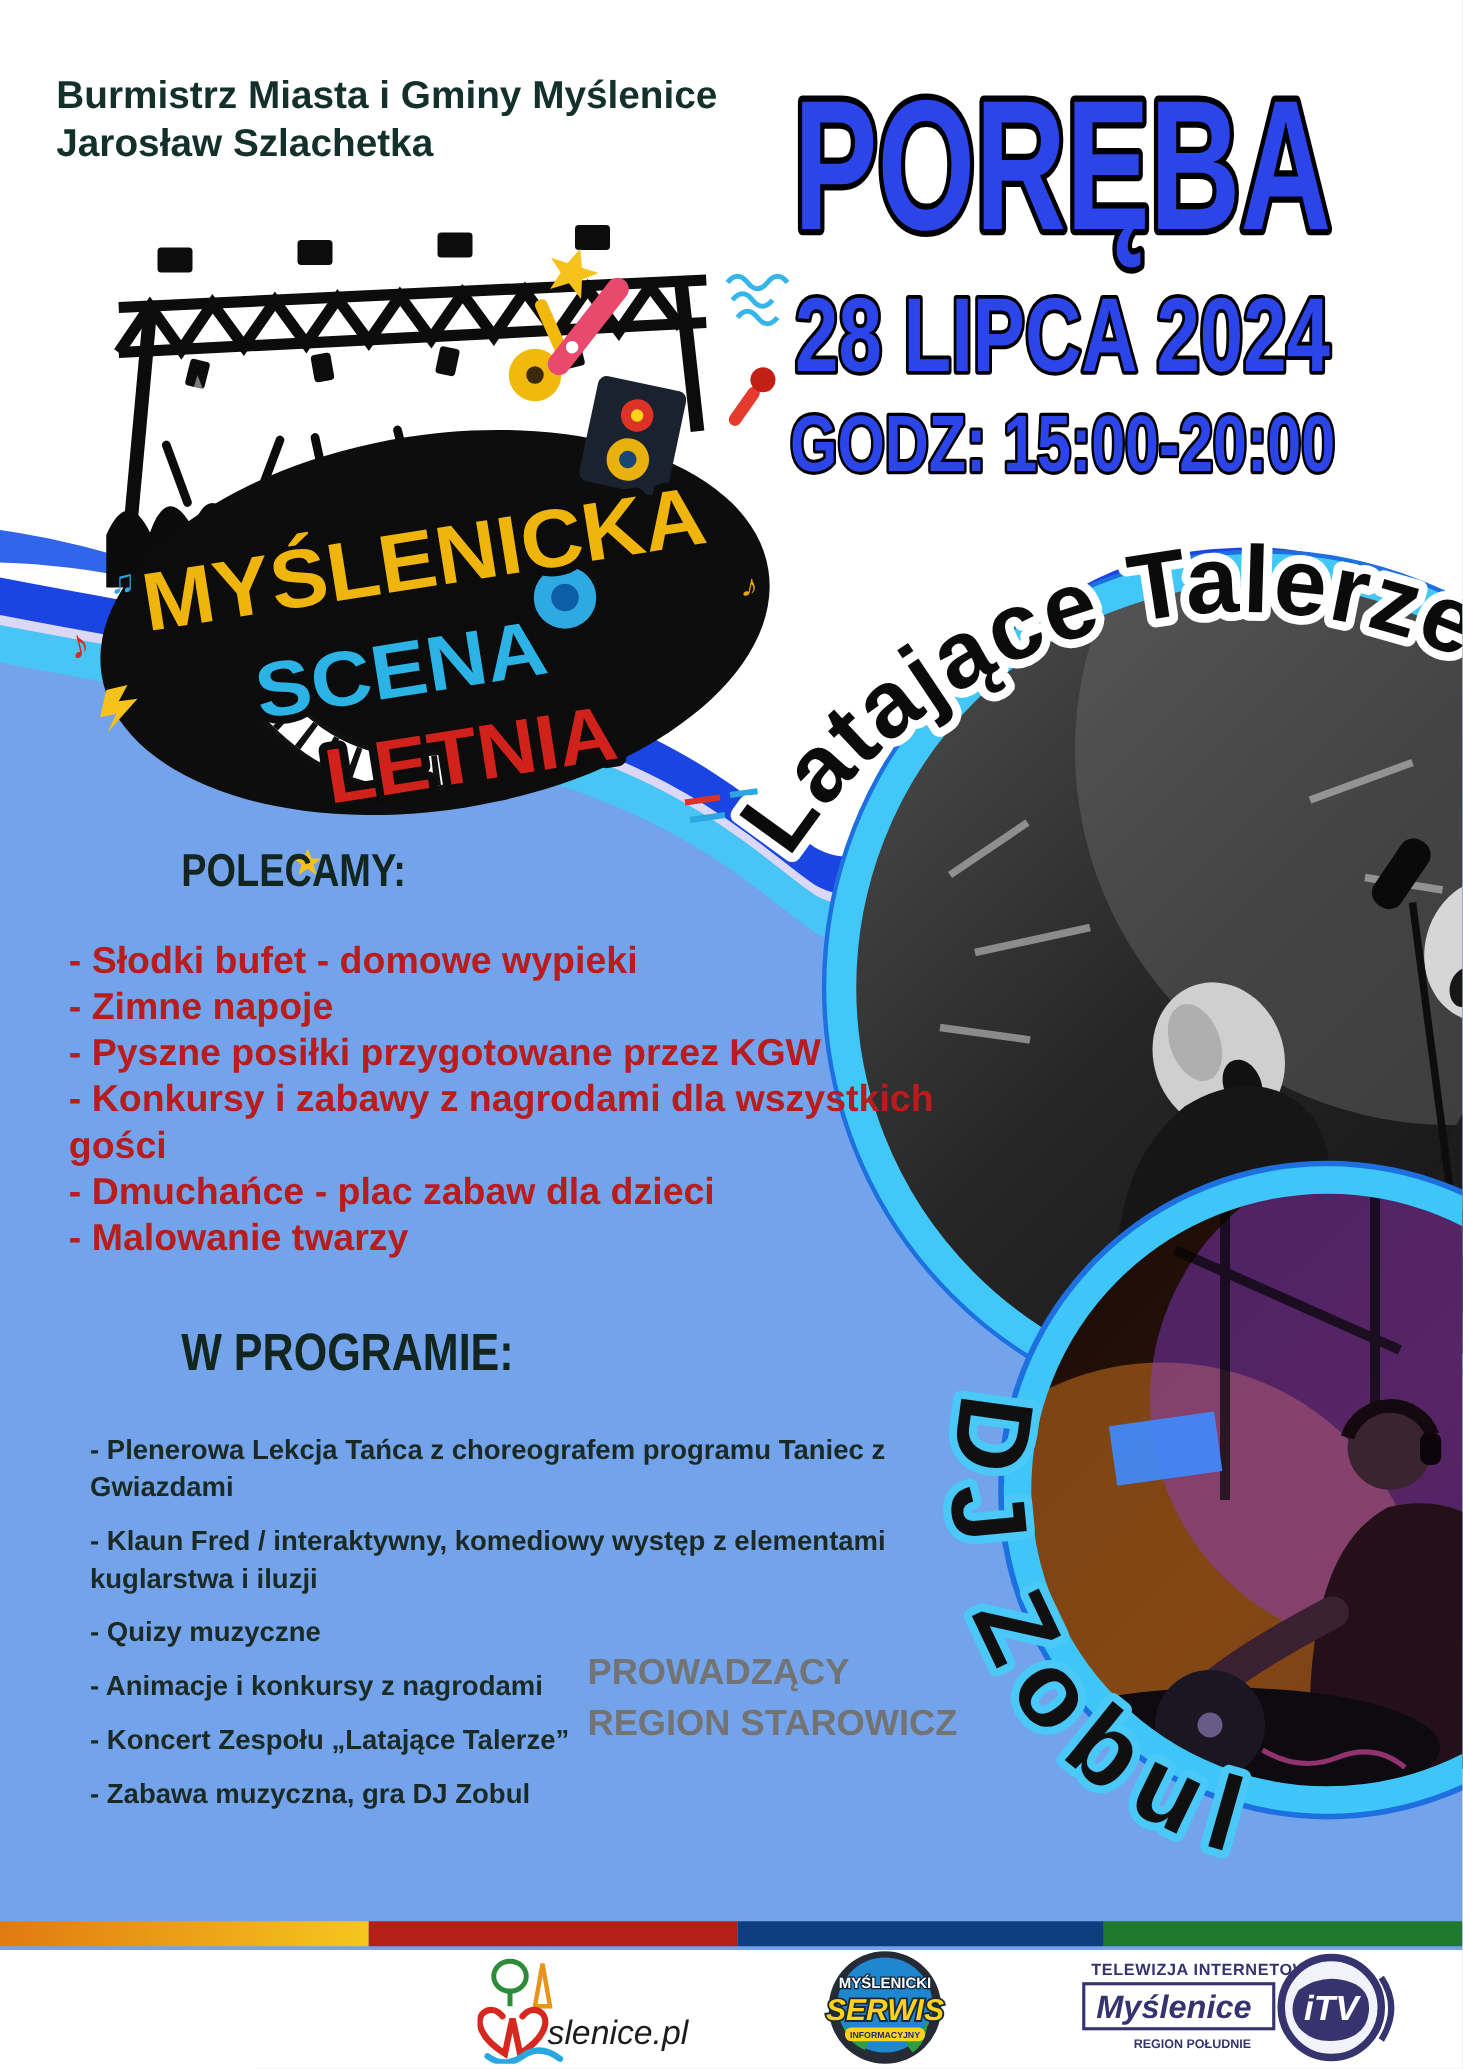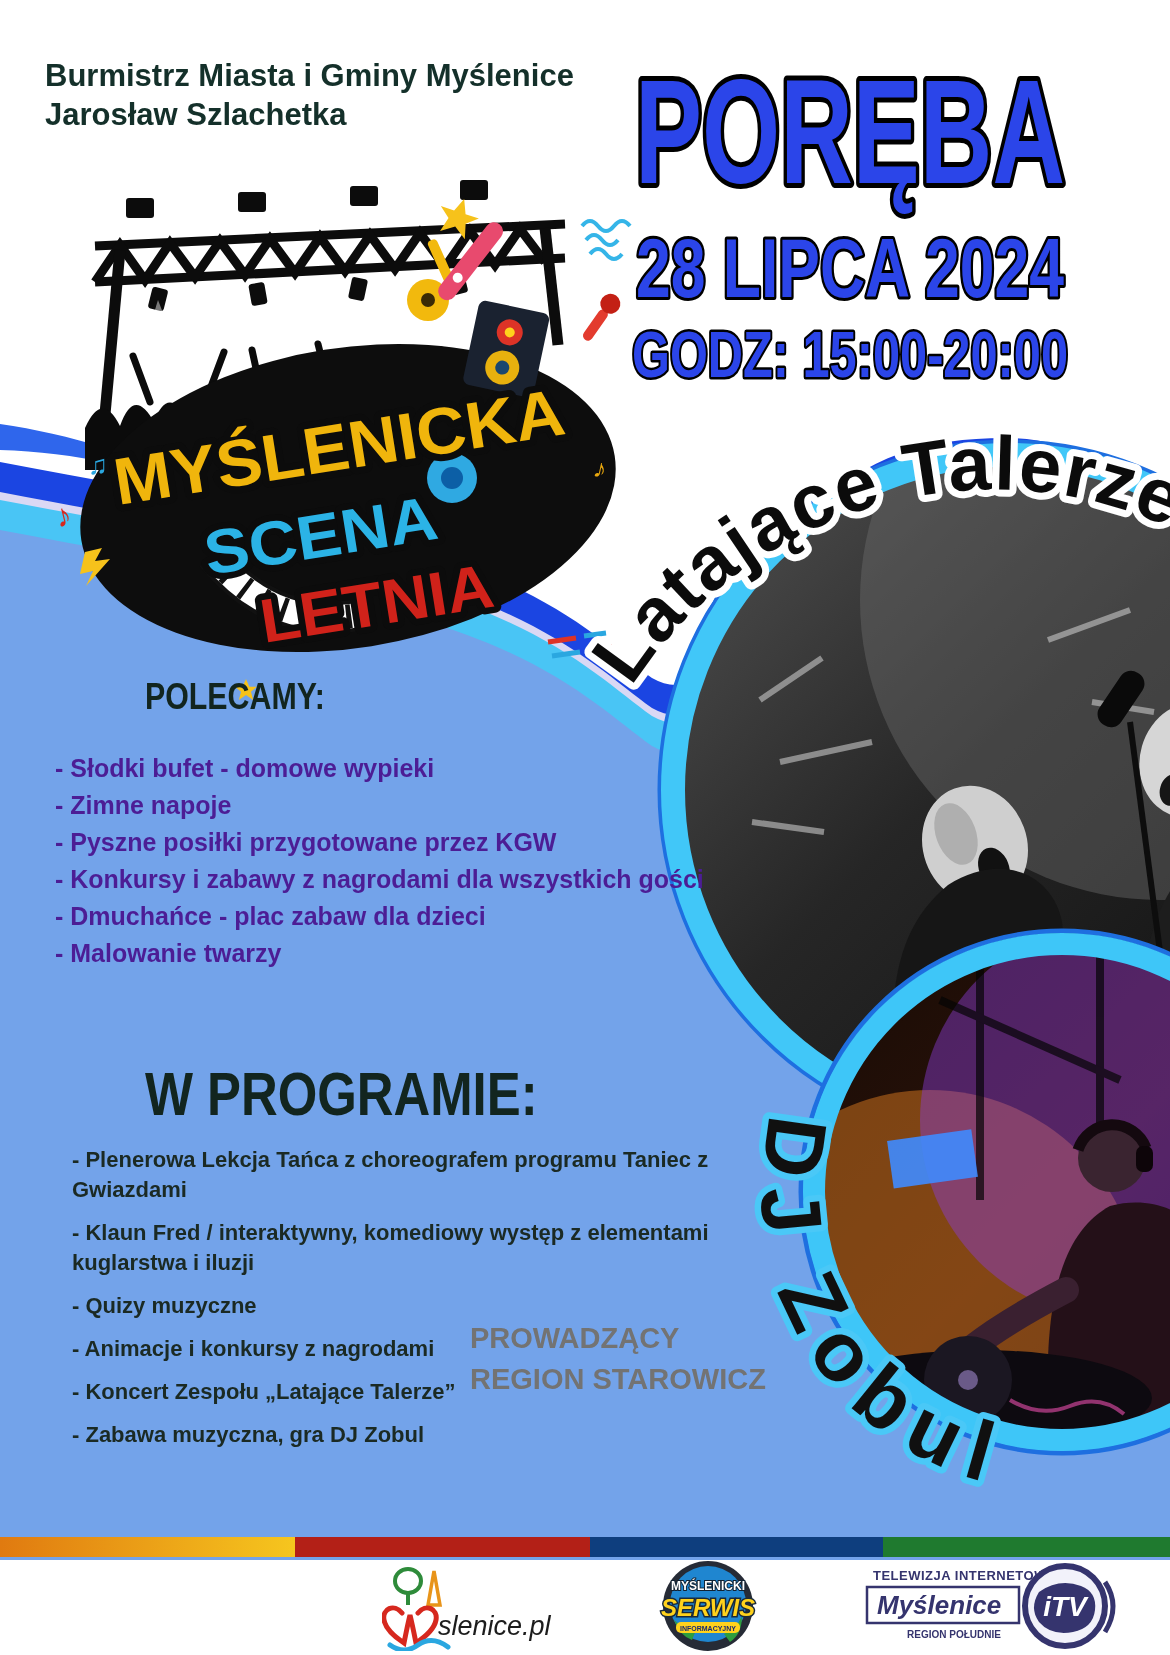--- a/index.html
+++ b/index.html
@@ -4,22 +4,22 @@
 <style>
   html,body{margin:0;padding:0;background:#e8e8e8;}
   #poster{position:relative;width:1170px;height:1655px;margin:0 auto;background:#ffffff;
     overflow:hidden;font-family:"Liberation Sans",sans-serif;}
   .abs{position:absolute;}
   #bgart{position:absolute;left:0;top:0;pointer-events:none;}
   .invite{left:45px;top:40px;font-size:31px;font-weight:bold;line-height:39px;color:#14302a;margin-top:16px;}
   .sec-heading{font-weight:bold;color:#12251f;white-space:nowrap;}
   .cond{display:inline-block;transform:scaleX(.82);transform-origin:0 50%;letter-spacing:0px;}
   #polecamy-h{left:145px;top:676px;font-size:37px;}
-  #polecamy-list{left:55px;top:750px;width:700px;font-size:25px;font-weight:bold;color:#4c1d95;line-height:37px;}
-  #program-h{left:145px;top:1058px;font-size:62px;}
+  #polecamy-list{left:55px;top:750px;width:700px;font-size:30px;font-weight:bold;color:#b91c1c;line-height:37px;}
+  #program-h{left:145px;top:1058px;font-size:42px;}
   #program-list{left:72px;top:1145px;width:730px;font-size:22px;font-weight:bold;color:#1b2a24;line-height:30px;}
   #program-list .li{margin-bottom:13px;}
   #host{left:470px;top:1318px;width:440px;text-align:left;font-size:29px;font-weight:bold;color:#737373;line-height:41px;}
   #gazeta{left:72px;top:1578px;color:#1a1a1a;}
   #gazeta .small{display:block;color:#2e7d32;font-size:16px;font-family:"Liberation Serif",serif;margin-left:4px;margin-bottom:-4px;}
   #gazeta .main{font-family:"Liberation Serif",serif;font-size:27px;letter-spacing:1px;}
   #myslenice{left:382px;top:1565px;text-align:center;}
   #serwis{left:650px;top:1558px;}
   #itv{left:855px;top:1562px;}
   svg text{font-family:"Liberation Sans",sans-serif;}

